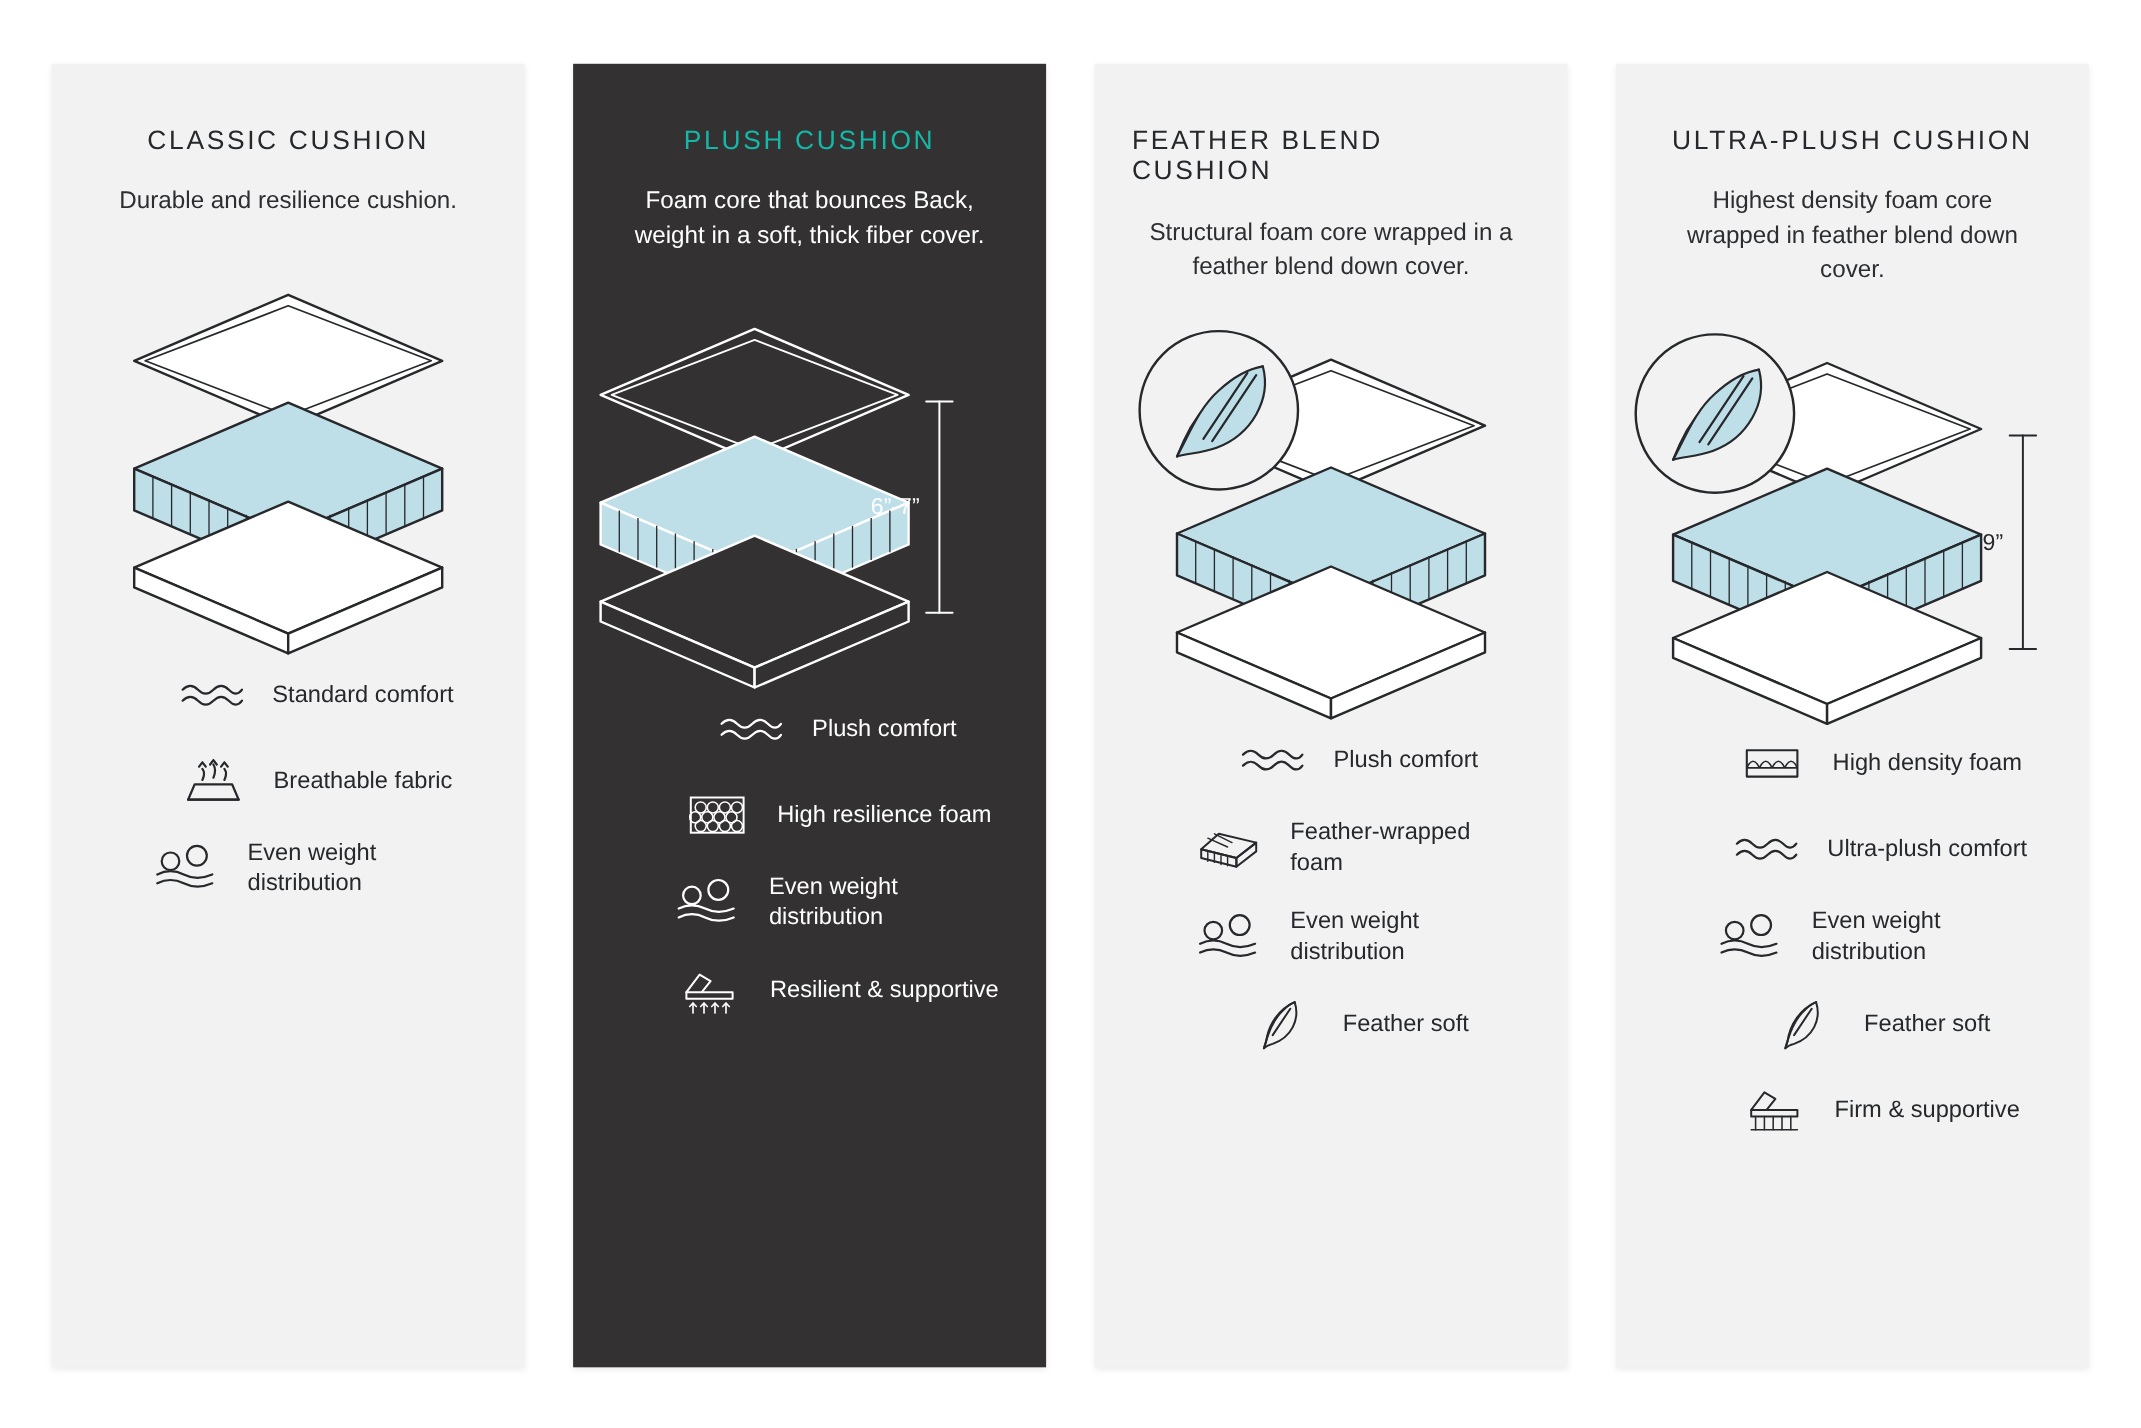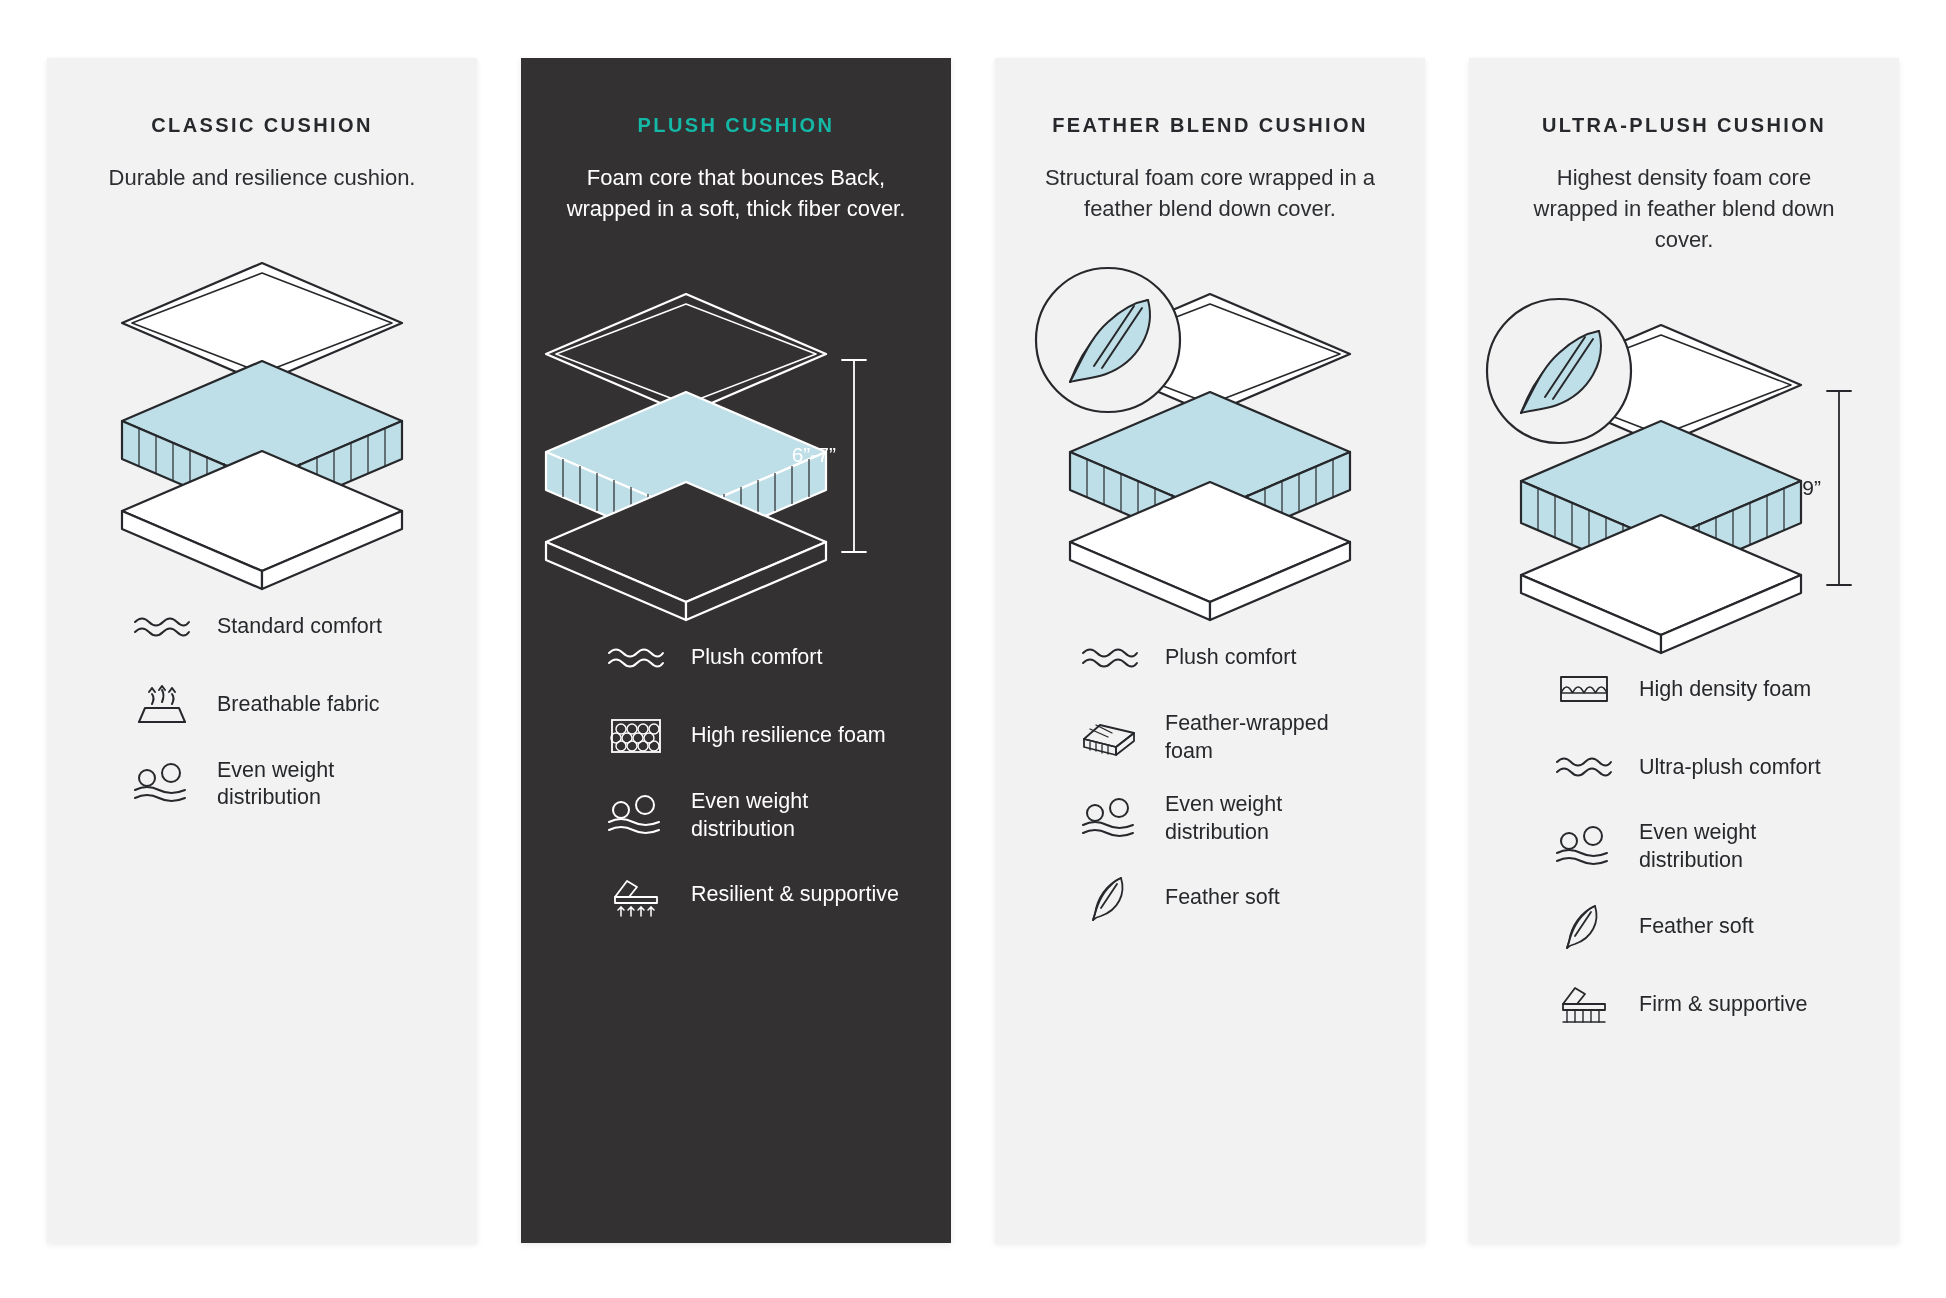--- a/index.html
+++ b/index.html
@@ -34,22 +34,22 @@
     display: flex;
     flex-direction: column;
     align-items: center;
     box-shadow: 0 2px 6px rgba(0,0,0,0.08);
   }
   .card.dark {
     background: #333131;
     color: #ffffff;
   }
   .card-title {
-    font-size: 20px;
-    font-weight: bold;
+    font-size: 24px;
+    font-weight: normal;
     letter-spacing: 2.4px;
     text-align: left;
     color: #26282b;
     line-height: 1.18;
     margin: 0 0 24px 0;
     text-transform: uppercase;
   }
   .card.dark .card-title { color: #14b8a6; }
   .card-desc {
     font-size: 22px;
@@ -73,20 +73,21 @@
   .illustration svg { overflow: visible; }
 
   .features {
     width: 100%;
     margin-top: 50px;
     padding-left: 48px;
     box-sizing: border-box;
     display: flex;
     flex-direction: column;
     gap: 26px;
+    align-items: center;
   }
   .feature {
     display: flex;
     align-items: center;
     gap: 22px;
   }
   .feature-icon {
     width: 66px;
     min-width: 66px;
     height: 52px;
@@ -176,21 +177,21 @@
             <path d="M4 36 q12 -6 24 0 t26 0"></path>
           </svg>
         </span>
         <span class="feature-label">Even weight distribution</span>
       </div>
     </div>
   </div>
 
   <div class="card dark">
     <h2 class="card-title">PLUSH CUSHION</h2>
-    <p class="card-desc">Foam core that bounces Back, wrapped in a soft, thick fiber cover.</p>
+    <p class="card-desc">Foam core that bounces Back, weight in a soft, thick fiber cover.</p>
 
     <div class="illustration">
       <svg width="400" height="300" viewBox="0 0 400 300">
         <g fill="none" stroke="#ffffff" stroke-width="2.2" stroke-linejoin="round">
           <polygon points="150,12 290,72 150,132 10,72" fill="#333131"></polygon>
           <polygon points="150,22 280,72 150,122 20,72" fill="none" stroke-width="1.6"></polygon>
           <polygon points="150,110 290,170 150,230 10,170" fill="#bfdfe8" stroke="#ffffff"></polygon>
           <polygon points="10,170 150,230 150,268 10,208" fill="#bfdfe8" stroke="#ffffff"></polygon>
           <polygon points="150,230 290,170 290,208 150,268" fill="#bfdfe8" stroke="#ffffff"></polygon>
           <g stroke-width="1.2" stroke="#26282b">

